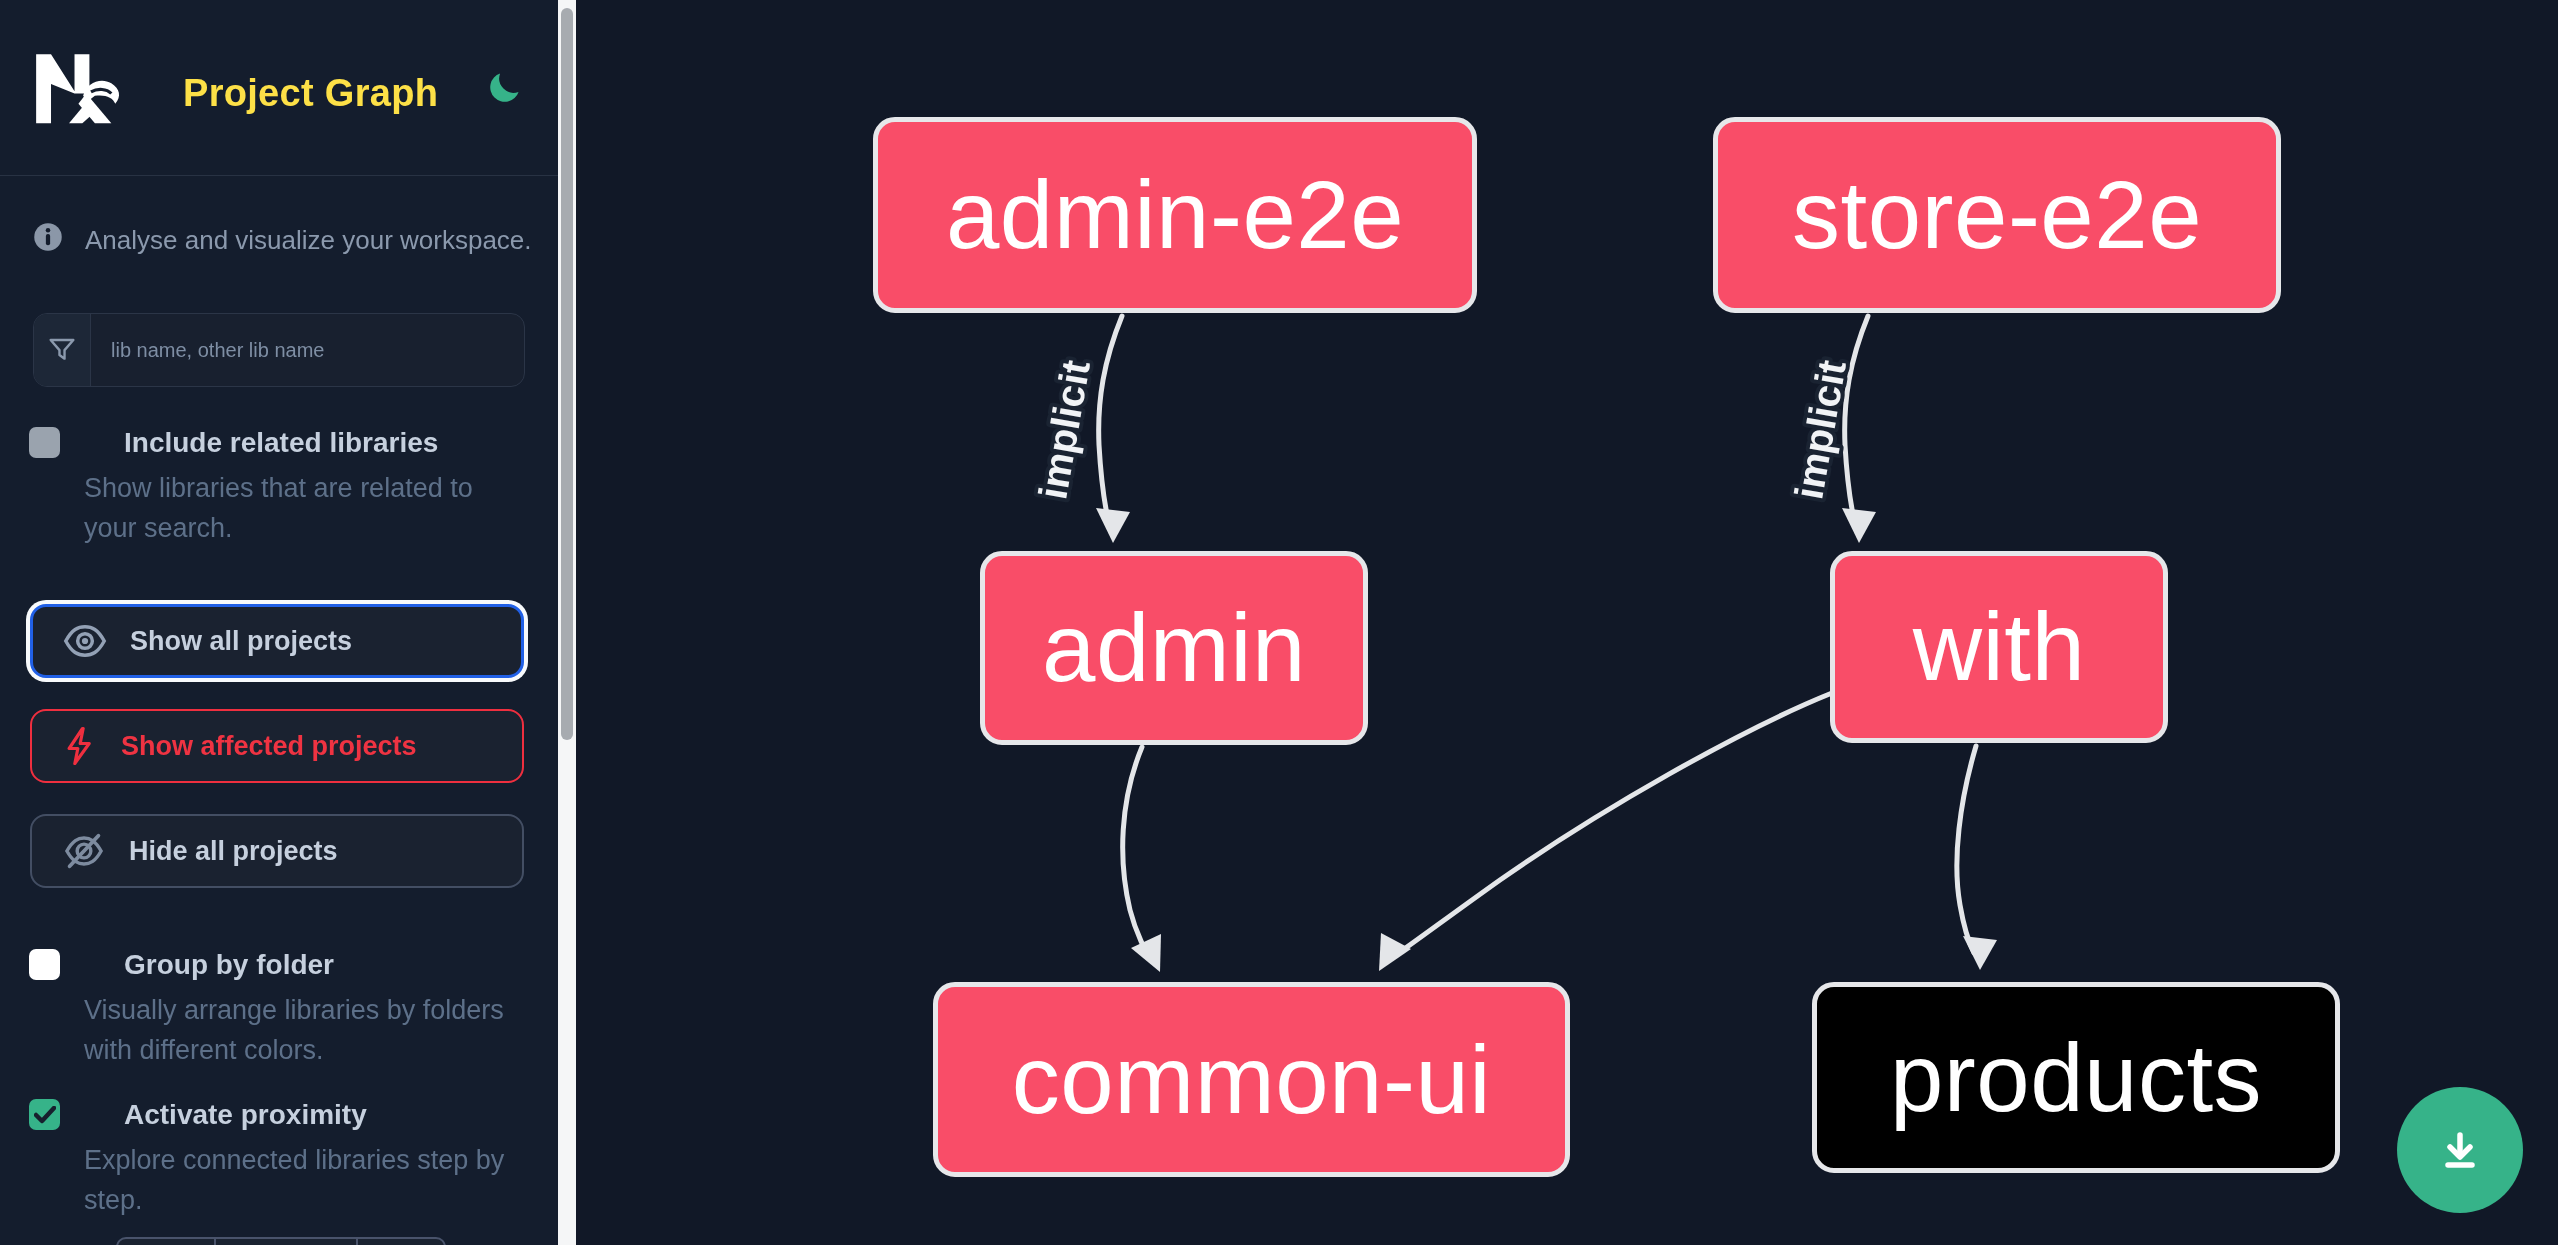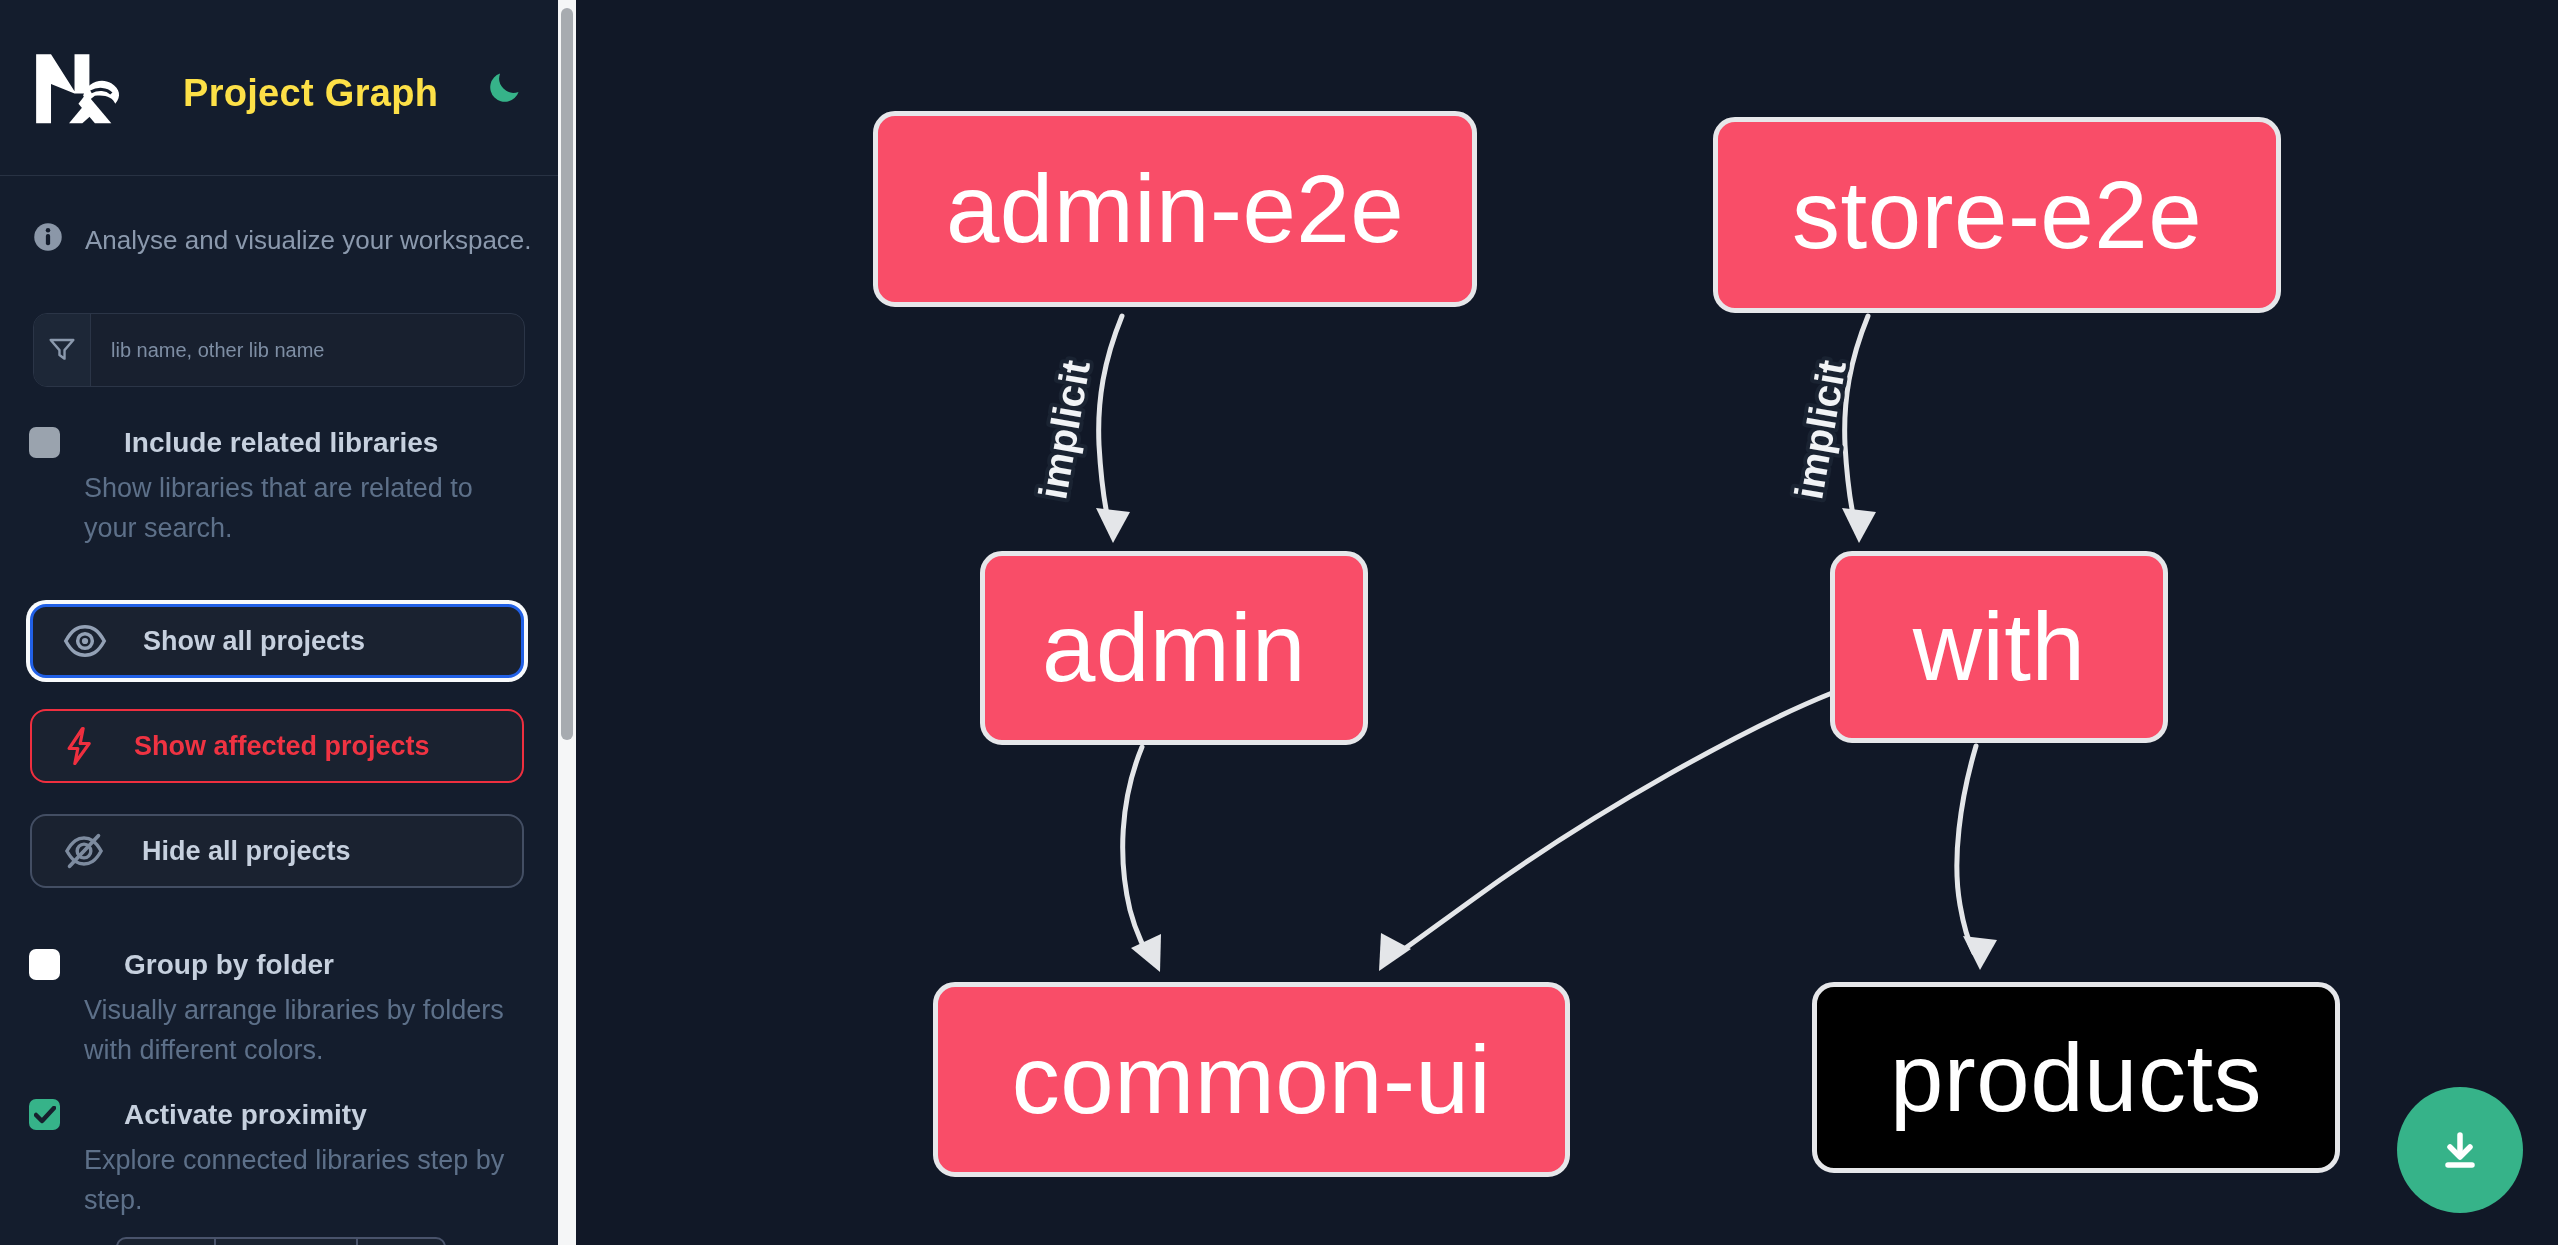--- a/index.html
+++ b/index.html
@@ -22,21 +22,21 @@
                 font-size:20px;padding:0 20px;font-family:inherit;}
   .search-input::placeholder{color:#7e8ea4;}
   .check-row{position:absolute;left:29px;display:flex;gap:24px;align-items:flex-start;width:500px;}
   .cb{width:31px;height:31px;border-radius:7px;flex:none;margin-top:3px;cursor:pointer;}
   .cb-gray{background:#9aa3ae;}
   .cb-white{background:#ffffff;}
   .cb-green{background:#36b389;display:flex;align-items:center;justify-content:center;}
   .cb-label{font-size:28px;font-weight:700;color:#c6d0de;line-height:37px;margin-left:40px;}
   .cb-desc{font-size:27px;color:#5d7089;line-height:40px;margin-top:7px;max-width:452px;}
   .btn{position:absolute;left:30px;width:494px;height:74px;border-radius:16px;background:#1a2230;
-       display:flex;align-items:center;gap:36px;padding:0 0 0 30px;box-sizing:border-box;
+       display:flex;align-items:center;gap:23px;padding:0 0 0 30px;box-sizing:border-box;
        font-size:27px;font-weight:700;color:#c6d0de;border:2px solid #434e63;cursor:pointer;
        font-family:inherit;text-align:left;}
   .btn-focused{border:3px solid #2160e6;box-shadow:0 0 0 4px #f8fafc;}
   .btn-affected{border:2px solid #ef2f3f;color:#ef3342;}
   .seg-sliver{position:absolute;left:116px;top:1237px;width:330px;height:20px;box-sizing:border-box;
               background:#1a2230;border:2px solid #49536b;border-radius:10px 10px 0 0;display:flex;}
   .seg-sliver .seg{border-right:2px solid #49536b;}
   
   .scroll-track{position:absolute;left:558px;top:0;width:18px;height:1245px;background:#f5f6f7;}
   .scroll-thumb{position:absolute;left:561px;top:8px;width:12px;height:732px;background:#a7abb0;border-radius:7px;cursor:grab;}
@@ -169,21 +169,21 @@
         <polygon points="1096,508 1130,512 1113,543"></polygon>
         <polygon points="1842,508 1876,512 1859,543"></polygon>
         <polygon points="1131,948 1161,934 1160,972"></polygon>
         <polygon points="1381,933 1411,949 1379,971"></polygon>
         <polygon points="1963,936 1997,940 1980,970"></polygon>
       </g>
       <text class="edge-label" transform="translate(1078 432) rotate(-80)">implicit</text>
       <text class="edge-label" transform="translate(1834 432) rotate(-80)">implicit</text>
     </svg>
 
-    <div class="node node-pink" style="left:873px;top:111px;width:604px;height:196px">
+    <div class="node node-pink" style="left:873px;top:117px;width:604px;height:196px">
       <span>admin-e2e</span>
     </div>
     <div class="node node-pink" style="left:1713px;top:117px;width:568px;height:196px">
       <span>store-e2e</span>
     </div>
     <div class="node node-pink" style="left:980px;top:551px;width:388px;height:194px">
       <span>admin</span>
     </div>
     <div class="node node-pink" style="left:1830px;top:551px;width:338px;height:192px">
       <span>with</span>

